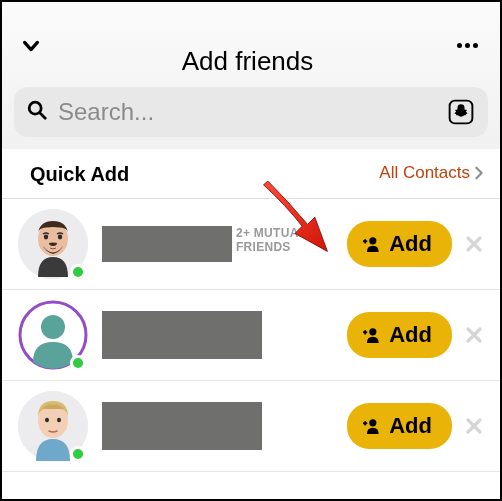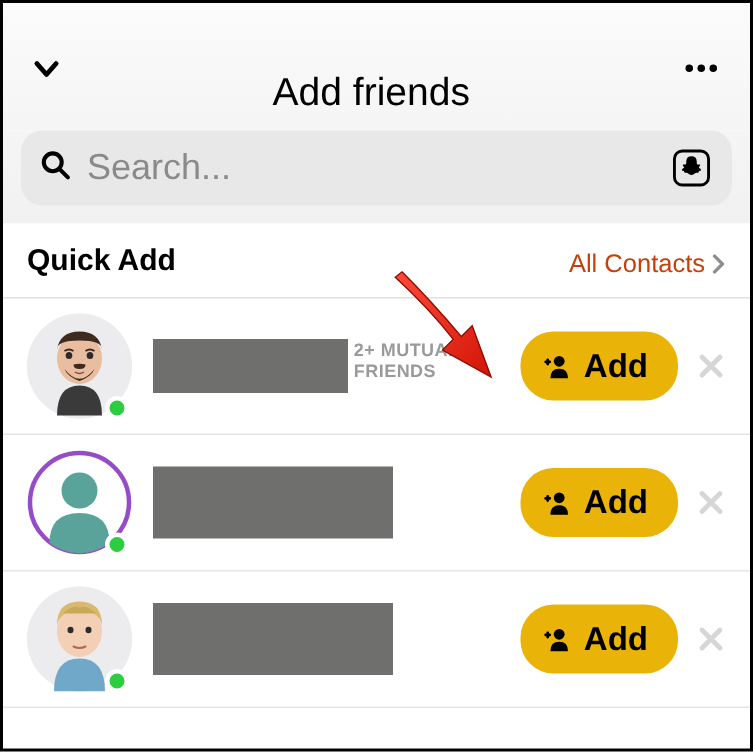--- a/index.html
+++ b/index.html
@@ -73,23 +73,23 @@
     .snap-scan {
       width: 30px;
       height: 30px;
       display: flex;
       align-items: center;
       justify-content: center;
     }
     .snap-scan svg { width: 28px; height: 28px; }
     .section-header {
       display: flex;
-      align-items: flex-end;
+      align-items: flex-start;
       justify-content: space-between;
-      padding: 14px 16px 12px 16px;
+      padding: 14px 16px 12px 28px;
       background: #fff;
     }
     .section-title {
       font-size: 20px;
       font-weight: 600;
       color: #000;
     }
     .all-contacts {
       display: flex;
       align-items: center;

